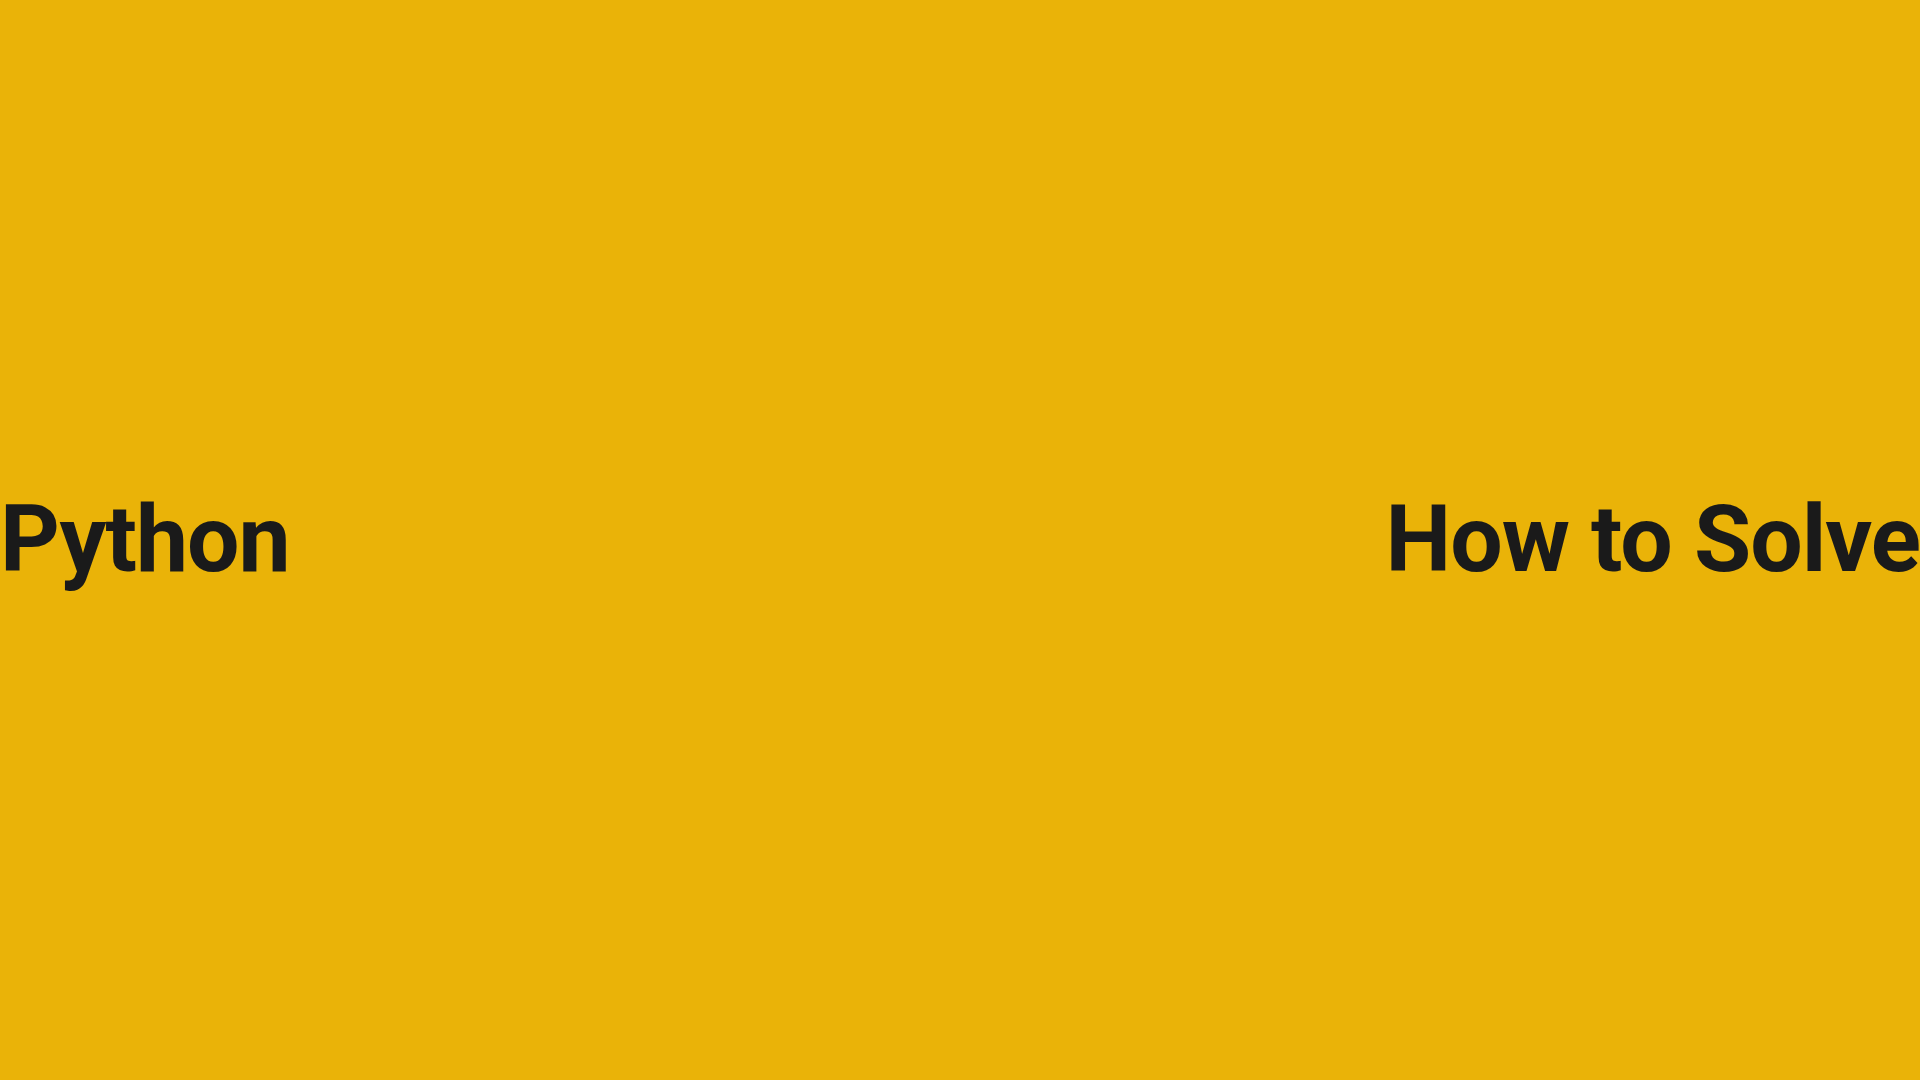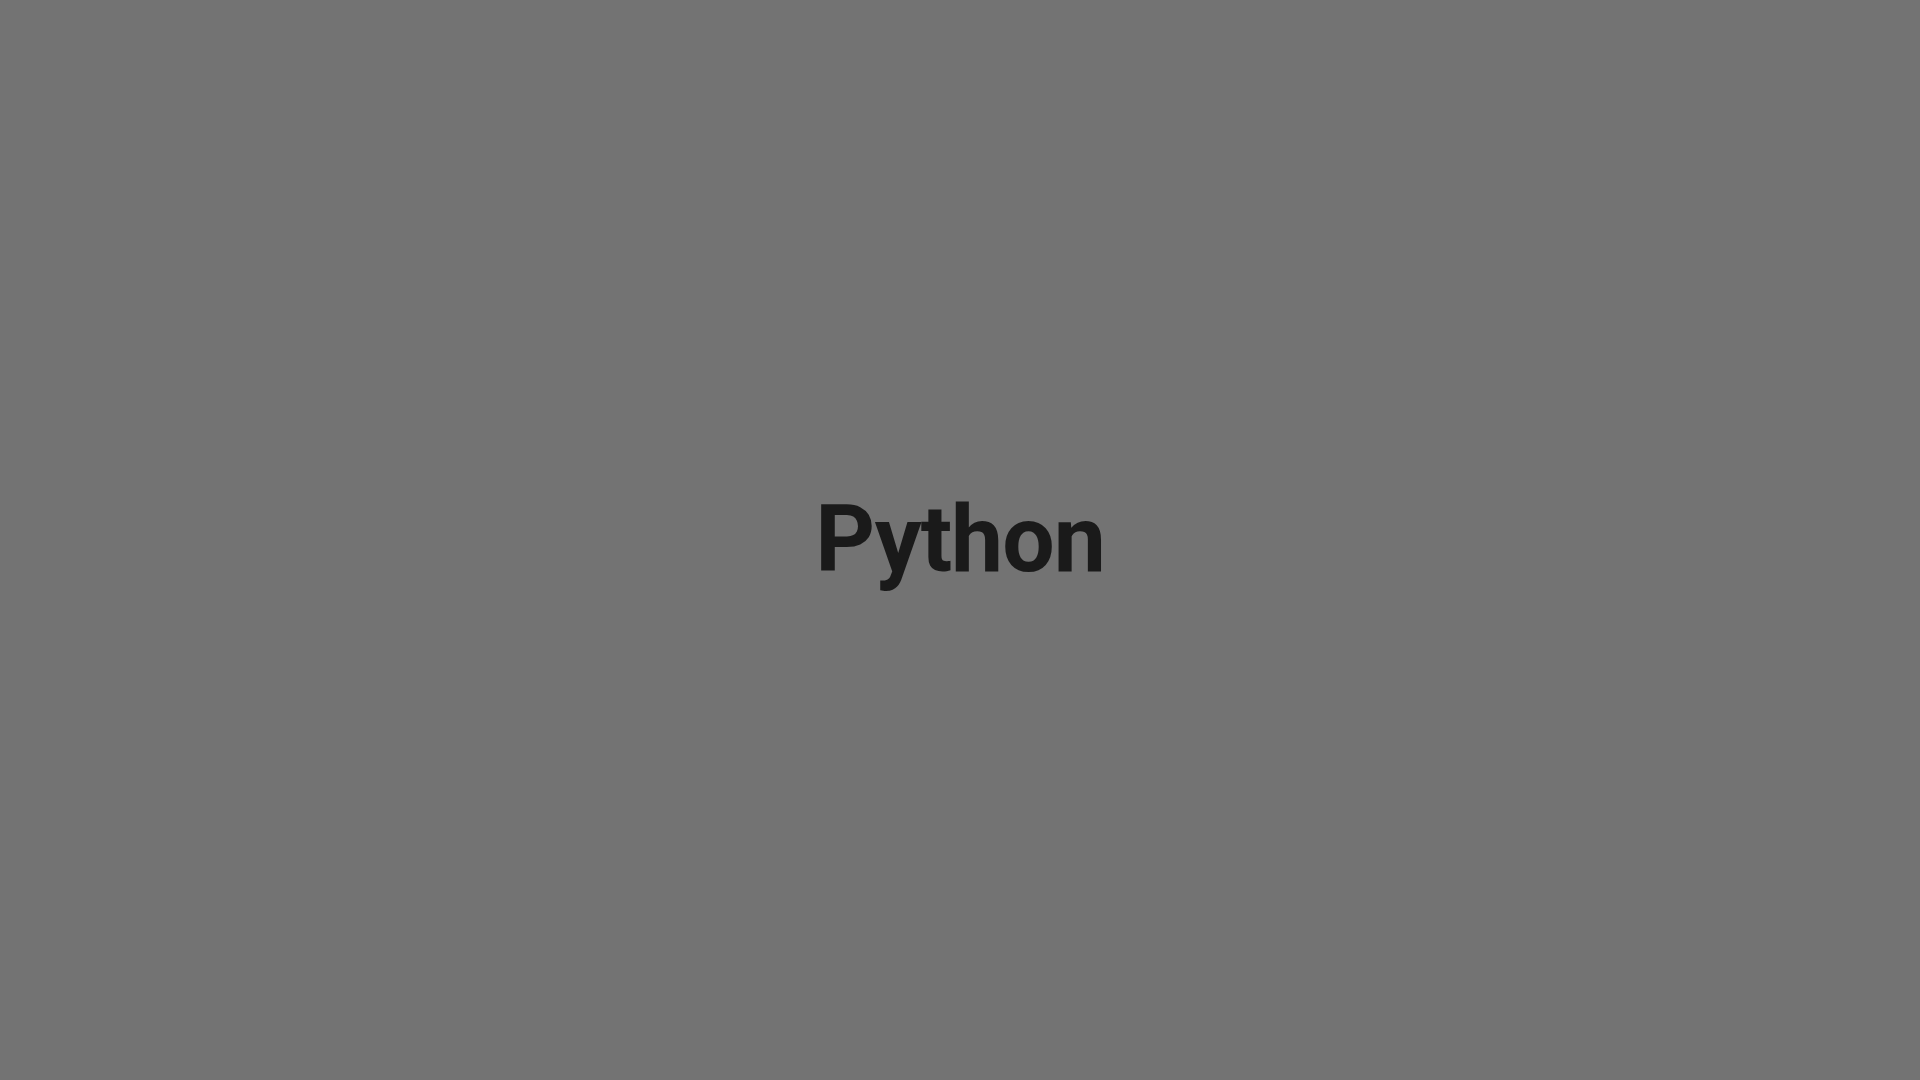--- a/index.html
+++ b/index.html
@@ -10,34 +10,35 @@
     
     body {
       width: 1920px;
       height: 1080px;
       overflow: hidden;
     }
     
     .slide {
       width: 100%;
       height: 100%;
-      background-color: #737373;
+      background-color: #eab308;
       display: flex;
-      justify-content: center;
+      justify-content: space-between;
       align-items: center;
     }
     
     .heading-line {
       font-family: -apple-system, BlinkMacSystemFont, "Segoe UI", Roboto, "Helvetica Neue", Arial, sans-serif;
       font-size: 93px;
       font-weight: 700;
       color: #1a1a1a;
       text-align: center;
       line-height: 1.15;
       letter-spacing: -1px;
     }
   </style>
 </head>
 <body>
 
 <div class="slide">
   <div class="heading-line">Python</div>
+  <div class="heading-line">How to Solve</div>
 </div>
 
 </body></html>

